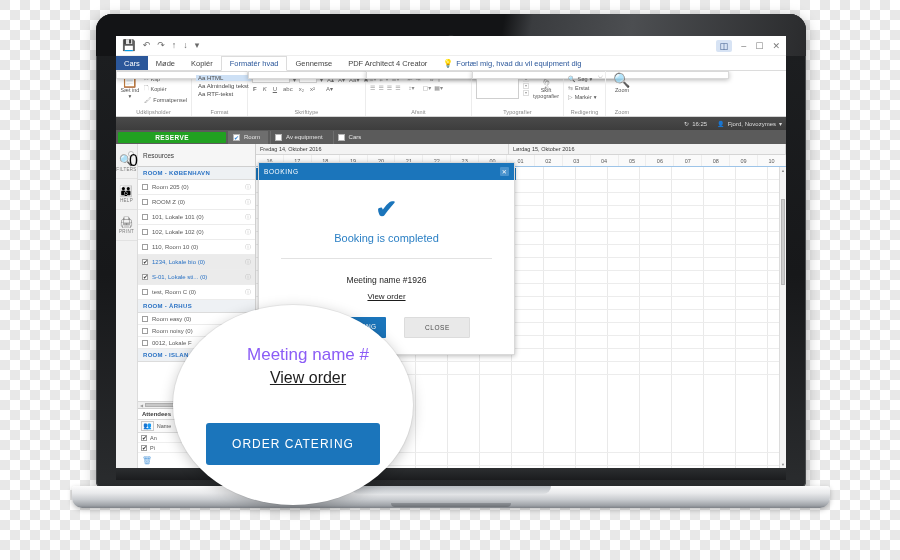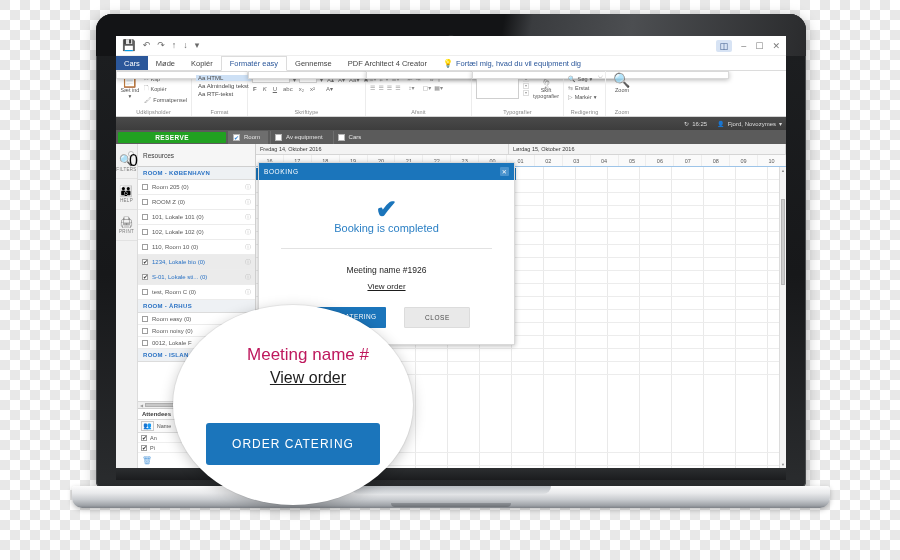--- a/index.html
+++ b/index.html
@@ -187,42 +187,42 @@
   .dlg{
     position:absolute; left:0; top:0; width:257px; background:#fff;
     box-shadow:0 1px 5px rgba(0,0,0,.28); border:1px solid #d9d9d9;
   }
   .dlg-bar{ height:17px; background:#1b75bb; color:#fff; font-size:6.5px; letter-spacing:.6px;
     display:flex; align-items:center; padding:0 5px; }
   .dlg-x{ margin-left:auto; width:9px;height:9px;background:#4a93cd; color:#fff; font-size:6px;
     display:flex; align-items:center; justify-content:center; border-radius:1px;}
   .dlg-body{ padding:16px 0 0; text-align:center; }
   .check{ font-size:26px; color:#1b75bb; line-height:26px; font-weight:bold; }
-  .dlg-msg{ font-size:11px; color:#2a7fc4; margin-top:0; margin-bottom:14px;}
+  .dlg-msg{ font-size:11px; color:#2a7fc4; margin-top:10px; margin-bottom:14px;}
   .dlg-sep{ height:1px; background:#e2e2e2; margin:0 22px; }
   .dlg-meet{ font-size:8.5px; color:#1d1d1d; margin-top:16px; }
   .dlg-view{ font-size:8px; color:#1d1d1d; text-decoration:underline; margin-top:3px; display:inline-block;}
   .dlg-actions{ display:flex; justify-content:center; gap:18px; padding:14px 0 16px;}
   .btn-primary{ background:#1b75bb; color:#fff; font-size:6.5px; letter-spacing:.4px;
     padding:6px 10px; min-width:66px; text-align:center; border-radius:1px;}
   .btn-secondary{ background:#e9e9e9; color:#4a4a4a; font-size:6.5px; letter-spacing:.6px;
     padding:6px 10px; min-width:66px; text-align:center; border-radius:1px; border:1px solid #dcdcdc;}
 
   
   .book-bar{ position:absolute; background:#1b75bb; height:12px; }
 
   
   .mag{
     position:absolute; left:173px; top:305px; width:240px; height:200px;
     border-radius:50%; background:#fff; overflow:hidden;
     box-shadow:0 3px 14px rgba(0,0,0,.22), 0 0 0 1px rgba(0,0,0,.05);
   }
   .mag-inner{ position:absolute; inset:0; display:flex; flex-direction:column;
     align-items:center; justify-content:center; }
-  .mag-meet{ font-size:17px; color:#be185d; white-space:nowrap; margin-left:30px;text-align:center;}
+  .mag-meet{ font-size:17px; color:#8b5cf6; white-space:nowrap; margin-left:30px;text-align:center;}
   .mag-view{ font-size:16px; color:#1d1d1d; text-decoration:underline; margin-top:4px; margin-left:30px;}
   .mag-btn{ margin-top:36px; background:#1b75bb; color:#fff; font-size:12px; letter-spacing:1px;
     padding:14px 26px; border-radius:3px; white-space:nowrap;}
 </style>
 </head>
 <body>
 
 <div id="root">
 
   <div class="laptop-lid">
@@ -248,21 +248,21 @@
           <i>–</i>
           <i>☐</i>
           <i>✕</i>
         </div>
       </div>
 
       <div class="ol-tabs">
         <div class="tab tab-file">Cars</div>
         <div class="tab">Møde</div>
         <div class="tab">Kopiér</div>
-        <div class="tab tab-active">Formatér easy</div>
+        <div class="tab tab-active">Formatér hvad</div>
         <div class="tab">Gennemse</div>
         <div class="tab">PDF Architect 4 Creator</div>
         <div class="tab tab-tellme">
           <span class="bulb">💡</span>
           <span>Fortæl mig, hvad du vil equipment dig</span>
         </div>
       </div>
 
       <div class="ribbon">
 

